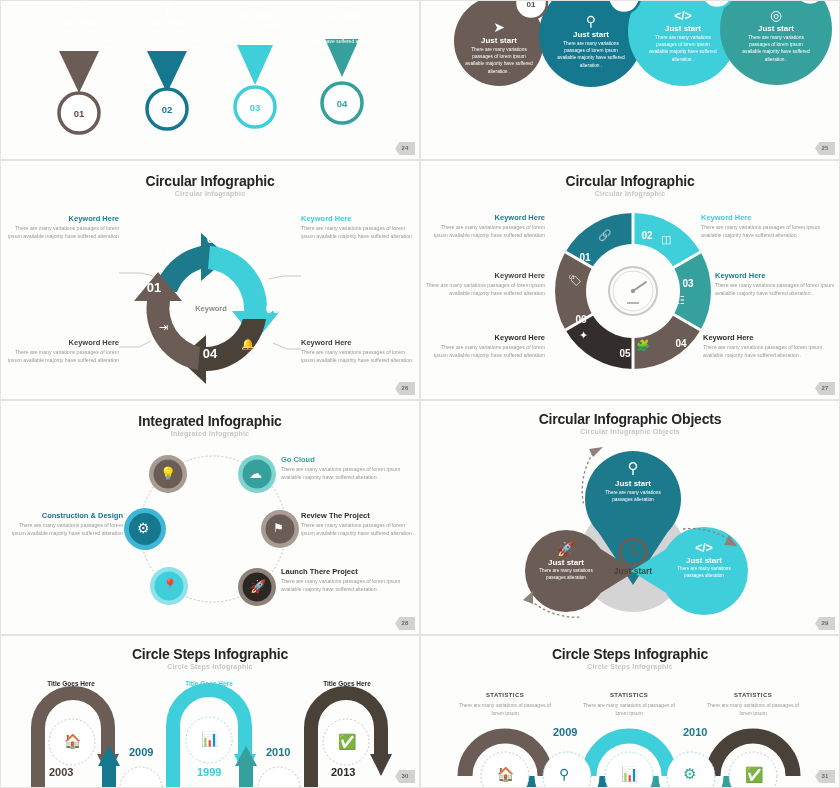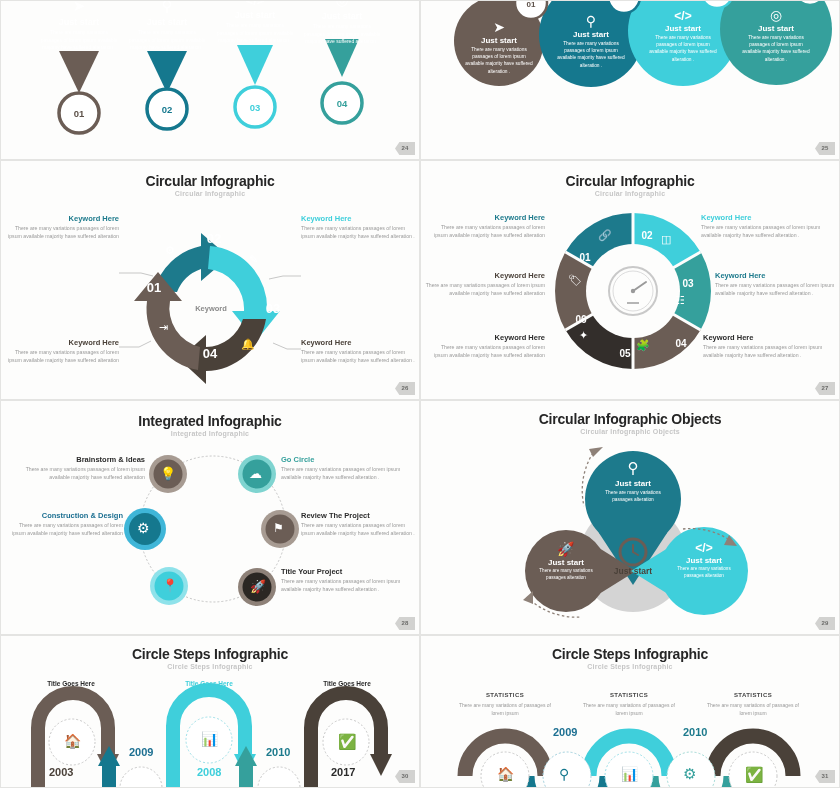--- a/index.html
+++ b/index.html
@@ -359,38 +359,34 @@
       </g>
     </svg>
 
     <div style="position:absolute;left:159px;top:65px;font-size:13px;color:#fff;">💡</div>
     <div style="position:absolute;left:136px;top:119px;font-size:14px;color:#fff;">⚙</div>
     <div style="position:absolute;left:161px;top:177px;font-size:13px;color:#fff;">📍</div>
     <div style="position:absolute;left:248px;top:65px;font-size:13px;color:#fff;">☁</div>
     <div style="position:absolute;left:272px;top:120px;font-size:12px;color:#fff;">⚑</div>
     <div style="position:absolute;left:249px;top:178px;font-size:13px;color:#fff;">🚀</div>
 
-    <div style="position:absolute;left:22px;top:54px;width:122px;" class="ta-r">
-      <div class="kw" style="color:#2b2b2b;">Brainstorm &amp; Ideas</div>
-      <div class="body-t" style="margin-top:2px;">There are many variations passages of lorem ipsum available  majority have suffered alteration</div>
-    </div>
     <div style="position:absolute;left:8px;top:110px;width:114px;" class="ta-r">
       <div class="kw" style="color:#1c6f91;">Construction &amp; Design</div>
       <div class="body-t" style="margin-top:2px;">There are many variations passages of lorem ipsum available  majority have suffered alteration</div>
     </div>
     <div style="position:absolute;left:280px;top:54px;width:124px;" class="ta-l">
-      <div class="kw" style="color:#35a09c;">Go Circle</div>
+      <div class="kw" style="color:#35a09c;">Go Cloud</div>
       <div class="body-t" style="margin-top:2px;">There are many variations passages of lorem ipsum available  majority have suffered alteration .</div>
     </div>
     <div style="position:absolute;left:300px;top:110px;width:114px;" class="ta-l">
       <div class="kw" style="color:#2b2b2b;">Review The Project</div>
       <div class="body-t" style="margin-top:2px;">There are many variations passages of lorem ipsum available  majority have suffered alteration .</div>
     </div>
     <div style="position:absolute;left:280px;top:166px;width:124px;" class="ta-l">
-      <div class="kw" style="color:#2b2b2b;">Title Your Project</div>
+      <div class="kw" style="color:#2b2b2b;">Launch There Project</div>
       <div class="body-t" style="margin-top:2px;">There are many variations passages of lorem ipsum available  majority have suffered alteration .</div>
     </div>
   </div>
   <div class="slide-no">28</div>
 </div>
 
 <div class="slide">
   <div class="slide-inner">
     <div class="s-title" style="top:10px;">Circular Infographic Objects</div>
     <div class="s-sub" style="top:27px;">Circular Infographic Objects</div>
@@ -491,22 +487,22 @@
 
     <div style="position:absolute;left:63px;top:97px;font-size:14px;color:#6b5d55;">🏠</div>
     <div style="position:absolute;left:200px;top:95px;font-size:14px;color:#3fcfdb;">📊</div>
     <div style="position:absolute;left:337px;top:97px;font-size:15px;color:#3b332c;">✅</div>
 
     <div class="tgh" style="left:20px;top:44px;width:100px;color:#2b2b2b;">Title Goes Here</div>
     <div class="tgh" style="left:158px;top:44px;width:100px;color:#3fcfdb;">Title Goes Here</div>
     <div class="tgh" style="left:296px;top:44px;width:100px;color:#2b2b2b;">Title Goes Here</div>
 
     <div class="yr" style="left:48px;top:130px;color:#4a4139;">2003</div>
-    <div class="yr" style="left:196px;top:130px;color:#3fcfdb;">2008</div>
-    <div class="yr" style="left:330px;top:130px;color:#2b2b2b;">2017</div>
+    <div class="yr" style="left:196px;top:130px;color:#3fcfdb;">1999</div>
+    <div class="yr" style="left:330px;top:130px;color:#2b2b2b;">2013</div>
     <div class="yr" style="left:128px;top:110px;color:#1c6f91;">2009</div>
     <div class="yr" style="left:265px;top:110px;color:#1d7a8c;">2010</div>
   </div>
   <div class="slide-no">30</div>
 </div>
 
 <div class="slide">
   <div class="slide-inner">
     <div class="s-title" style="top:10px;">Circle Steps Infographic</div>
     <div class="s-sub" style="top:27px;">Circle Steps Infographic</div>

